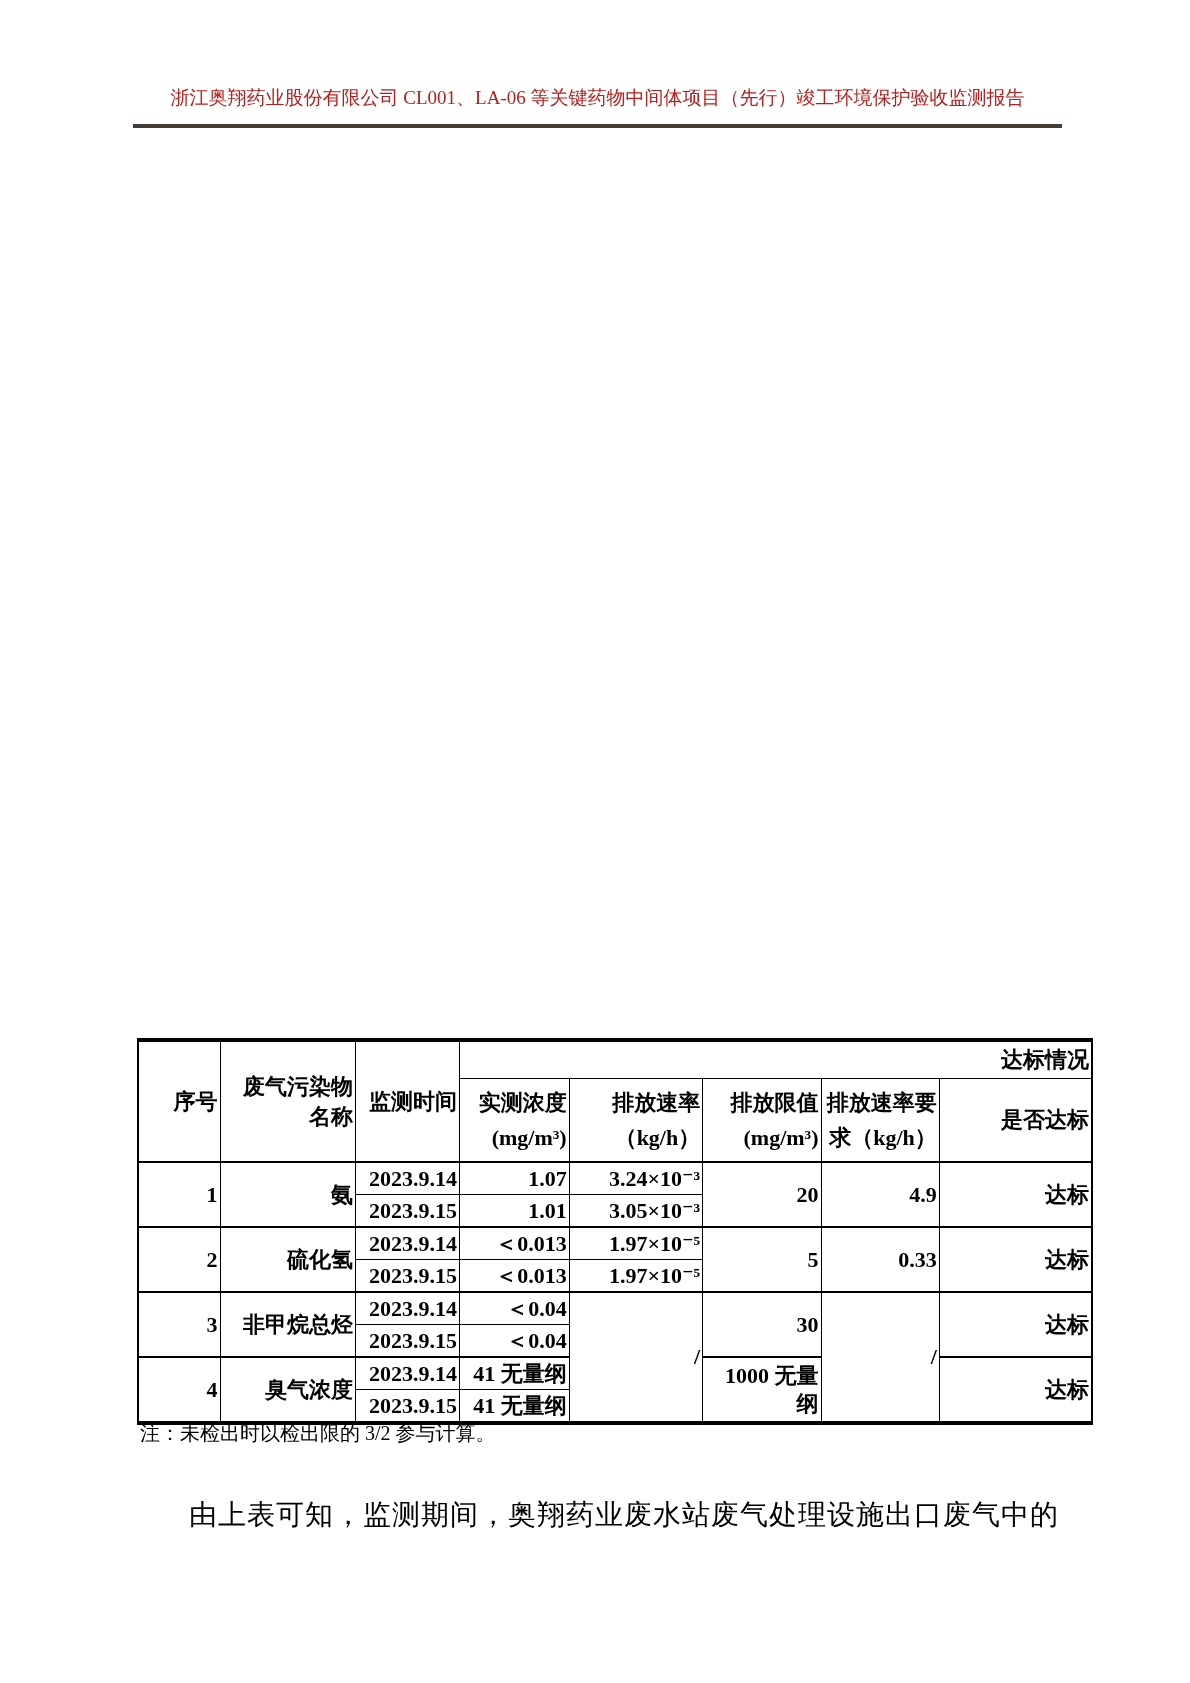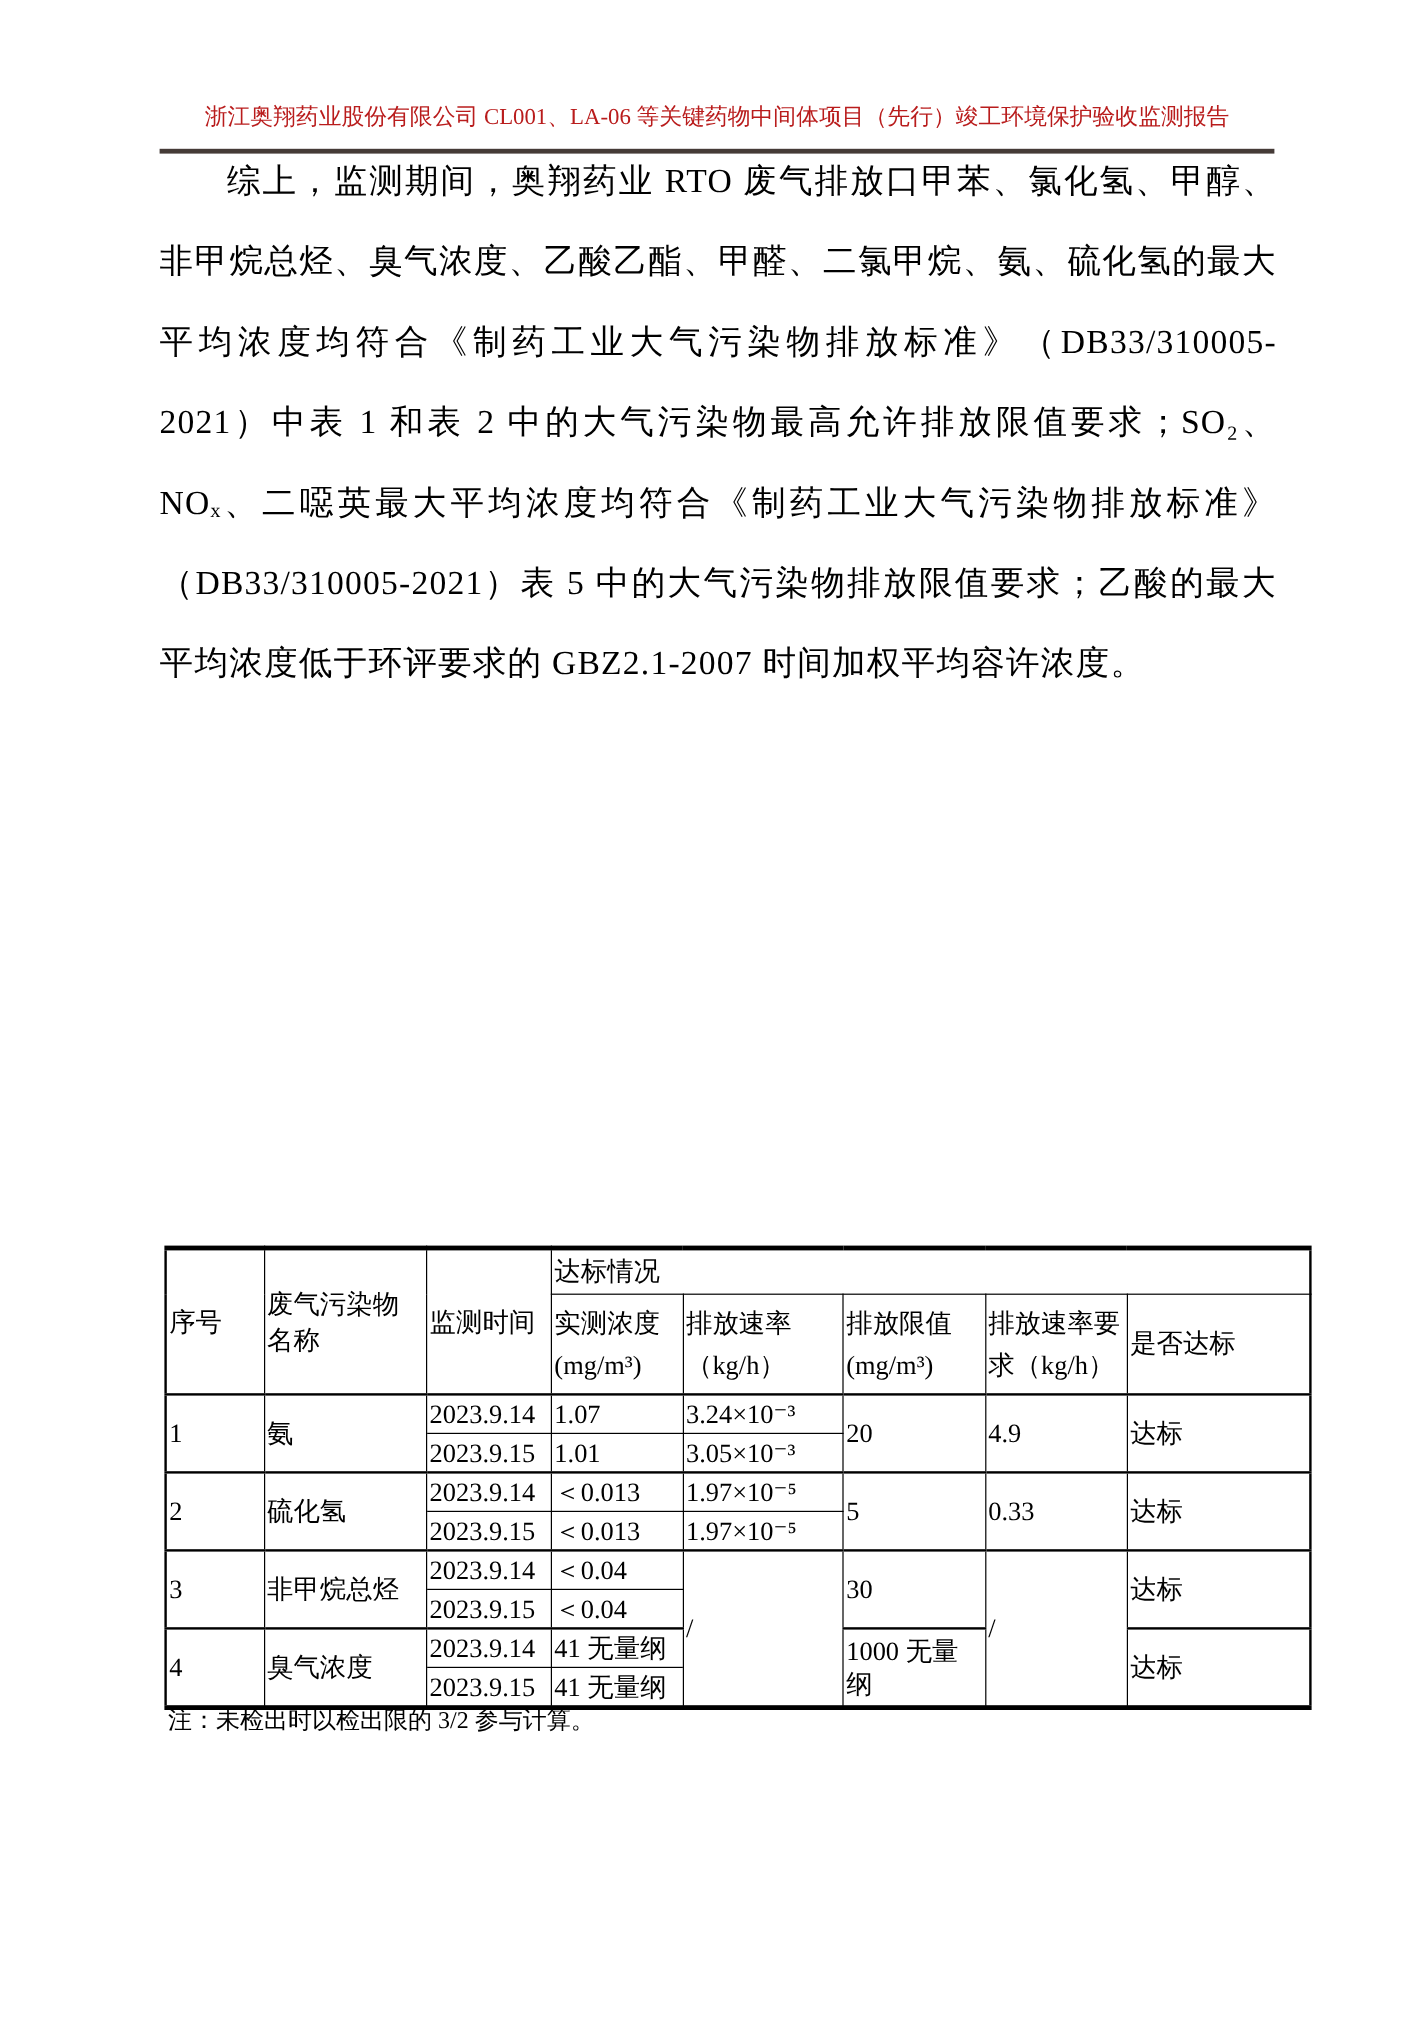--- a/index.html
+++ b/index.html
@@ -39,23 +39,23 @@
   .table-wrap { position:absolute; top:1038px; left:137px; width:956px; }
   table.tbl {
     width:100%; table-layout:fixed;
     border-collapse:collapse;
     border:2px solid #000;
     border-top:4px solid #000;
     border-bottom:4px solid #000;
   }
   .tbl th, .tbl td {
     border:1px solid #000;
-    font-weight:normal;
+    font-weight:bold;
     font-size:22px;
-    text-align:left; vertical-align:middle;
+    text-align:right; vertical-align:middle;
     padding:1px 2px;
     overflow:hidden;
   }
   .tbl thead { border-bottom:2px solid #000; }
   .tbl tr.hr1 th { height:34px; }
   .tbl tr.hr2 th { height:80px; line-height:1.6; }
   .tbl tbody td { height:29px; line-height:1.25; }
   .tbl tr.gs > td { border-top:2px solid #000; }
   .pre { white-space:pre-line; }
 
@@ -77,21 +77,20 @@
 </head>
 <body>
 
 <div class="page">
 
   <div class="doc-header">
     <span>浙江奥翔药业股份有限公司 CL001、LA-06 等关键药物中间体项目（先行）竣工环境保护验收监测报告</span>
   </div>
 
   <div class="body-block">
-    <p class="ind">综上，监测期间，奥翔药业 RTO 废气排放口甲苯、氯化氢、甲醇、非甲烷总烃、臭气浓度、乙酸乙酯、甲醛、二氯甲烷、氨、硫化氢的最大平均浓度均符合《制药工业大气污染物排放标准》（DB33/310005-2021）中表 1 和表 2 中的大气污染物最高允许排放限值要求；SO₂、NOₓ、二噁英最大平均浓度均符合《制药工业大气污染物排放标准》（DB33/310005-2021）表 5 中的大气污染物排放限值要求；乙酸的最大平均浓度低于环评要求的 GBZ2.1-2007 时间加权平均容许浓度。</p>
   </div>
 
 
   <div class="table-wrap">
     <table class="tbl">
       <colgroup>
         <col style="width:8.6%">
         <col style="width:14.2%">
         <col style="width:10.9%">
         <col style="width:11.5%">
@@ -179,15 +178,16 @@
         <tr>
           <td>2023.9.15</td>
           <td>41 无量纲</td>
         </tr>
       </tbody>
     </table>
   </div>
 
   <div class="table-note">注：未检出时以检出限的 3/2 参与计算。</div>
 
+  <p class="p-after">由上表可知，监测期间，奥翔药业废水站废气处理设施出口废气中的</p>
 
 
 </div>
 
 </body></html>

